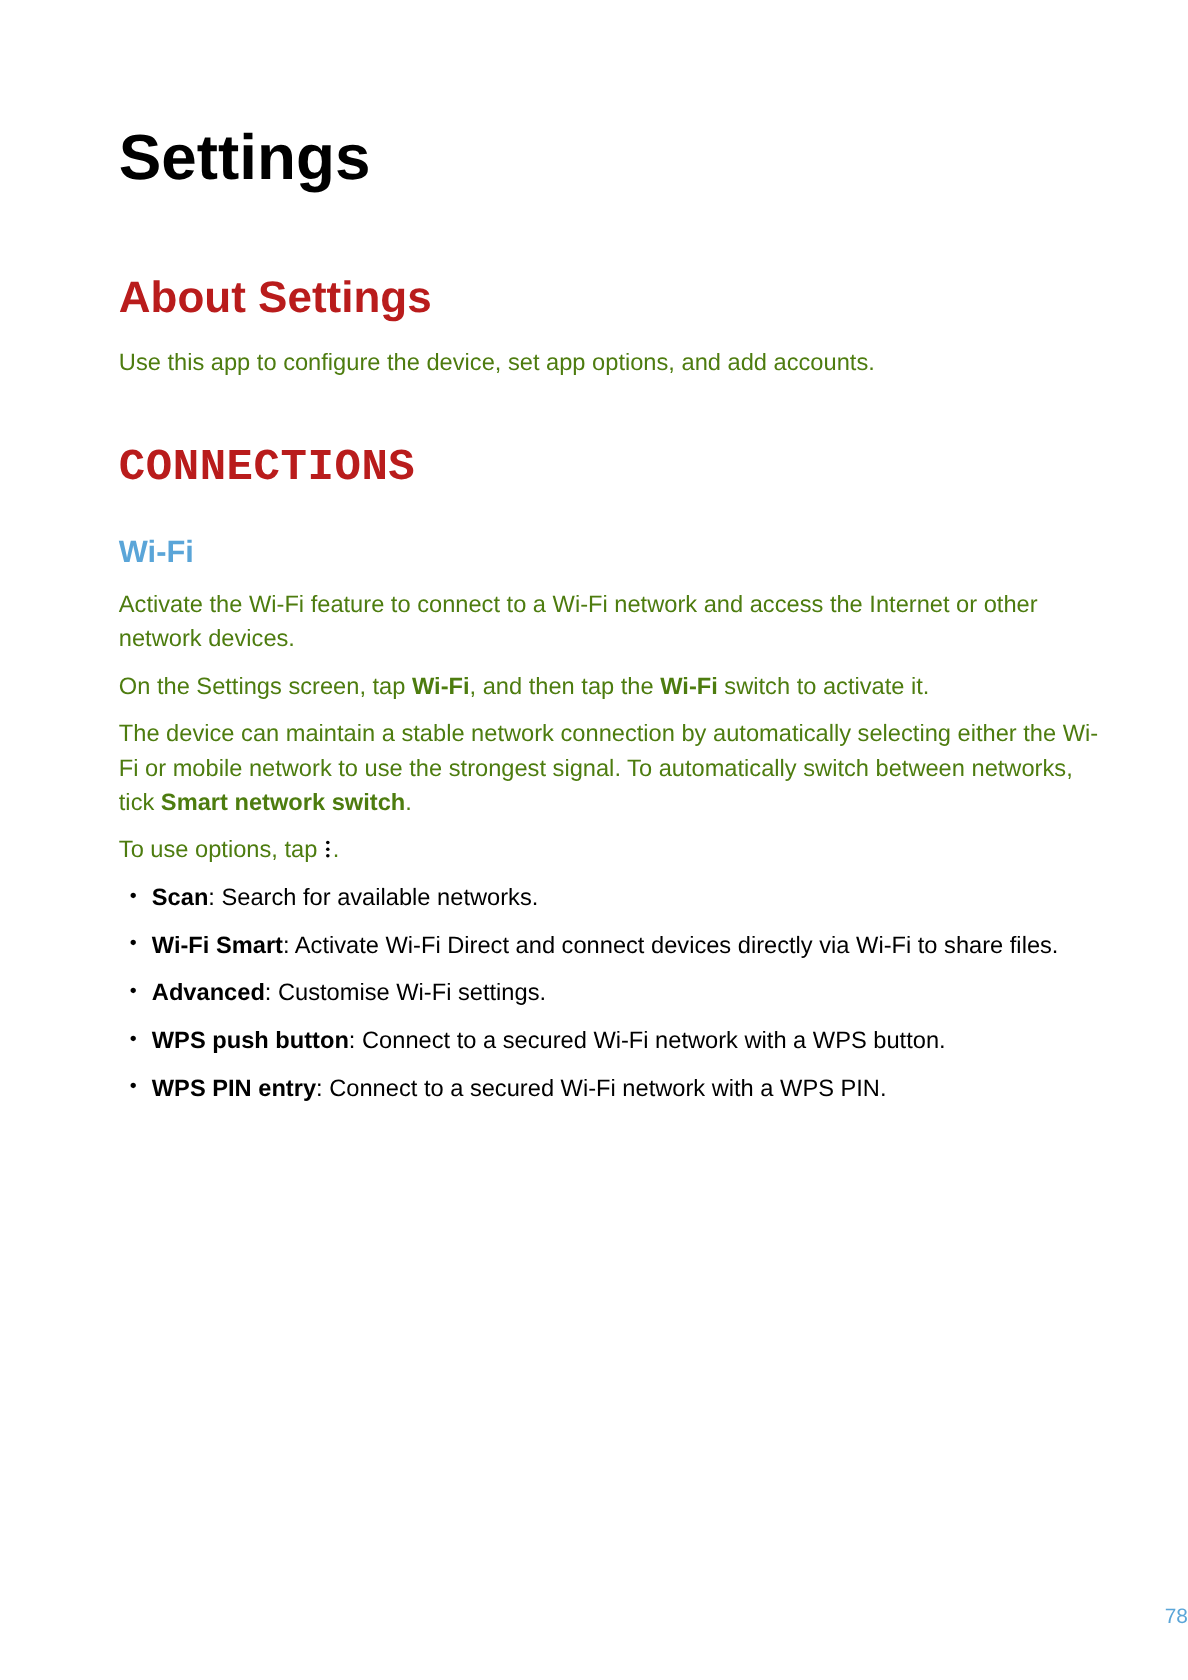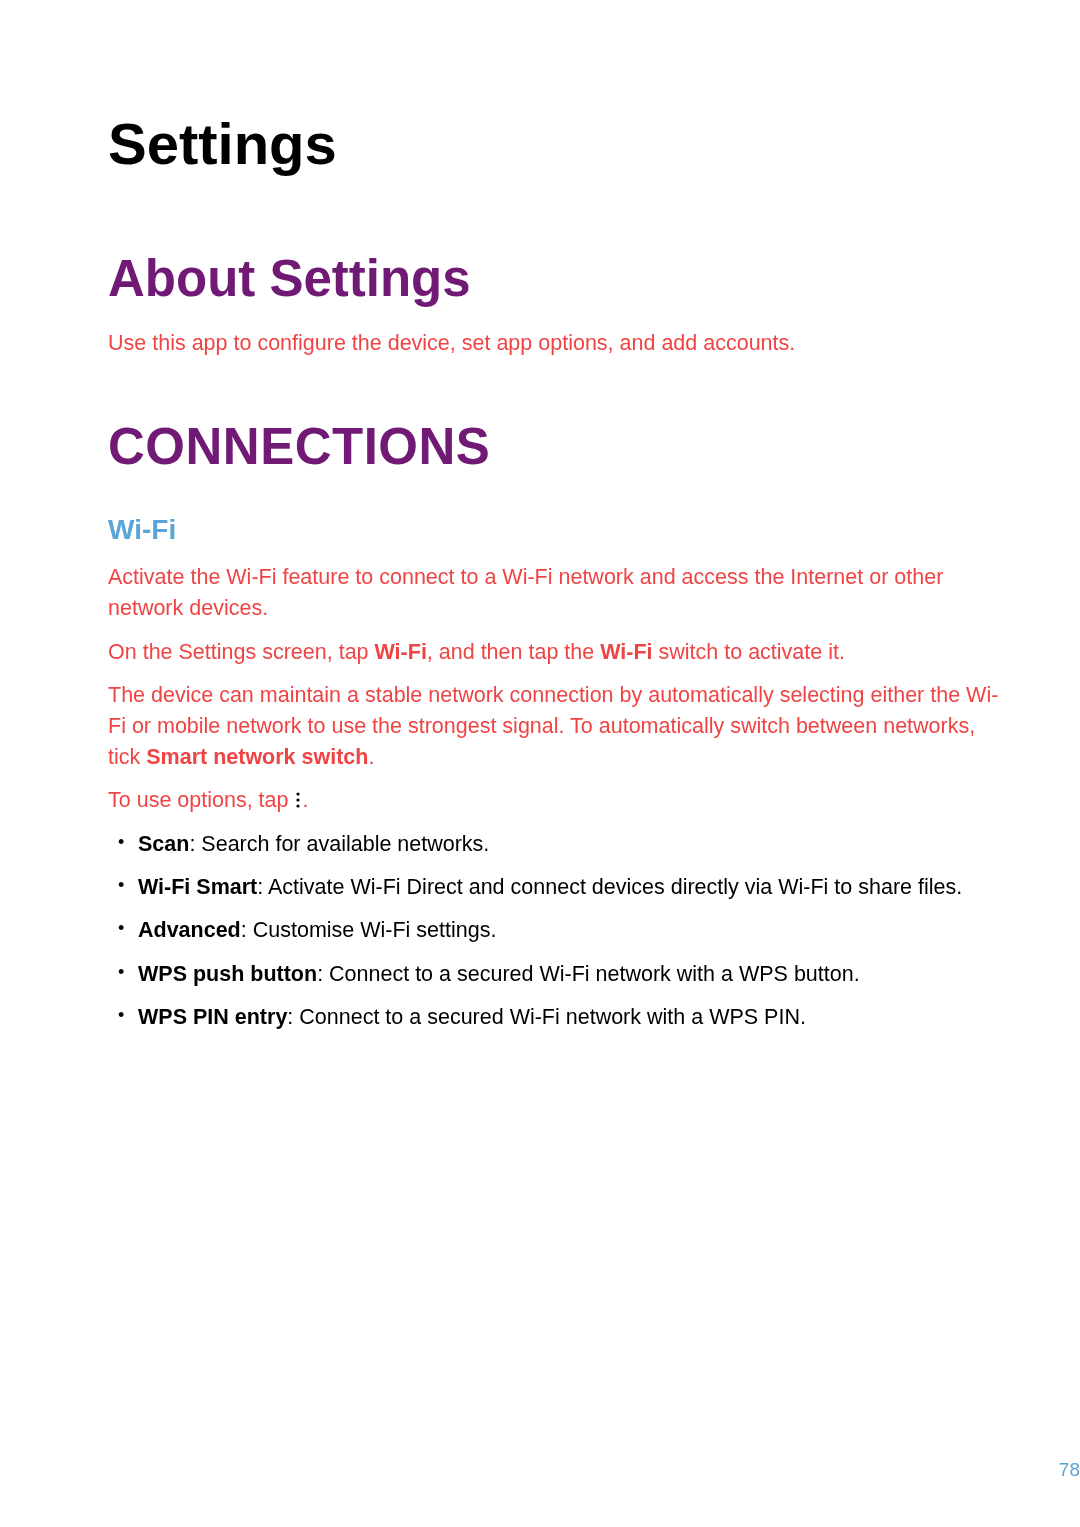--- a/index.html
+++ b/index.html
@@ -18,41 +18,42 @@
     .page-container {
       padding: 110px 76px 60px 108px;
     }
     .main-title {
       font-size: 58px;
       font-weight: bold;
       color: #000000;
       margin-bottom: 72px;
     }
     .section-heading {
-      font-size: 51px;
+      font-size: 40px;
       font-weight: bold;
-      color: #701a75;
+      color: #b91c1c;
       margin-bottom: 20px;
     }
     .section-heading.uppercase {
       text-transform: uppercase;
       letter-spacing: 0.5px;
       margin-top: 58px;
       margin-bottom: 38px;
+      font-family: Liberation Mono, monospace;
     }
     .sub-heading {
       font-size: 28px;
       font-weight: bold;
       color: #5aa5d8;
       margin-bottom: 16px;
     }
     .body-text {
       font-size: 21.5px;
       line-height: 1.45;
-      color: #ef4444;
+      color: #4d7c0f;
       margin-bottom: 12px;
     }
     .bold {
       font-weight: bold;
     }
     .subsection {
       margin-top: 0px;
     }
     ul.option-list {
       list-style: none;

